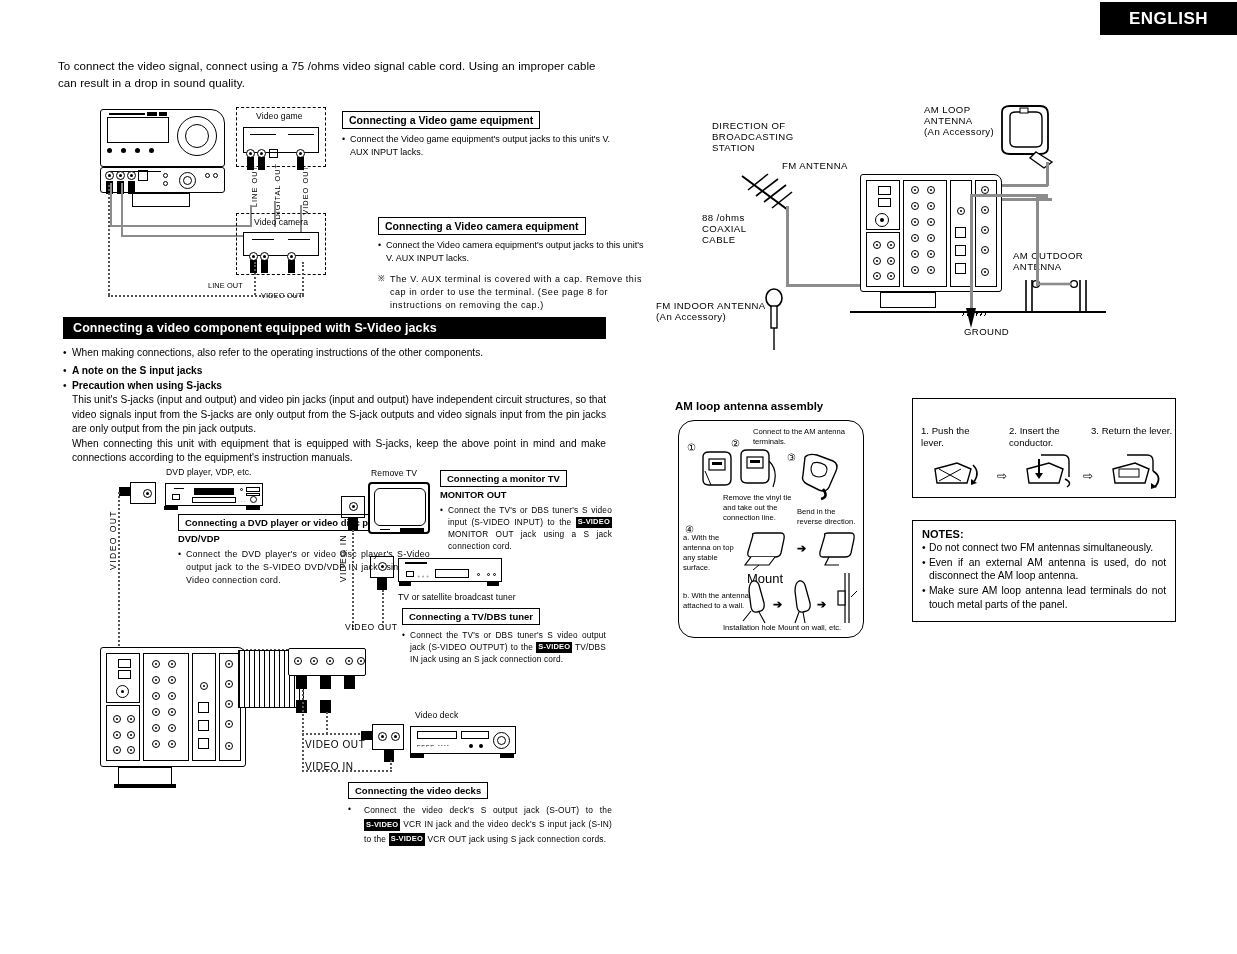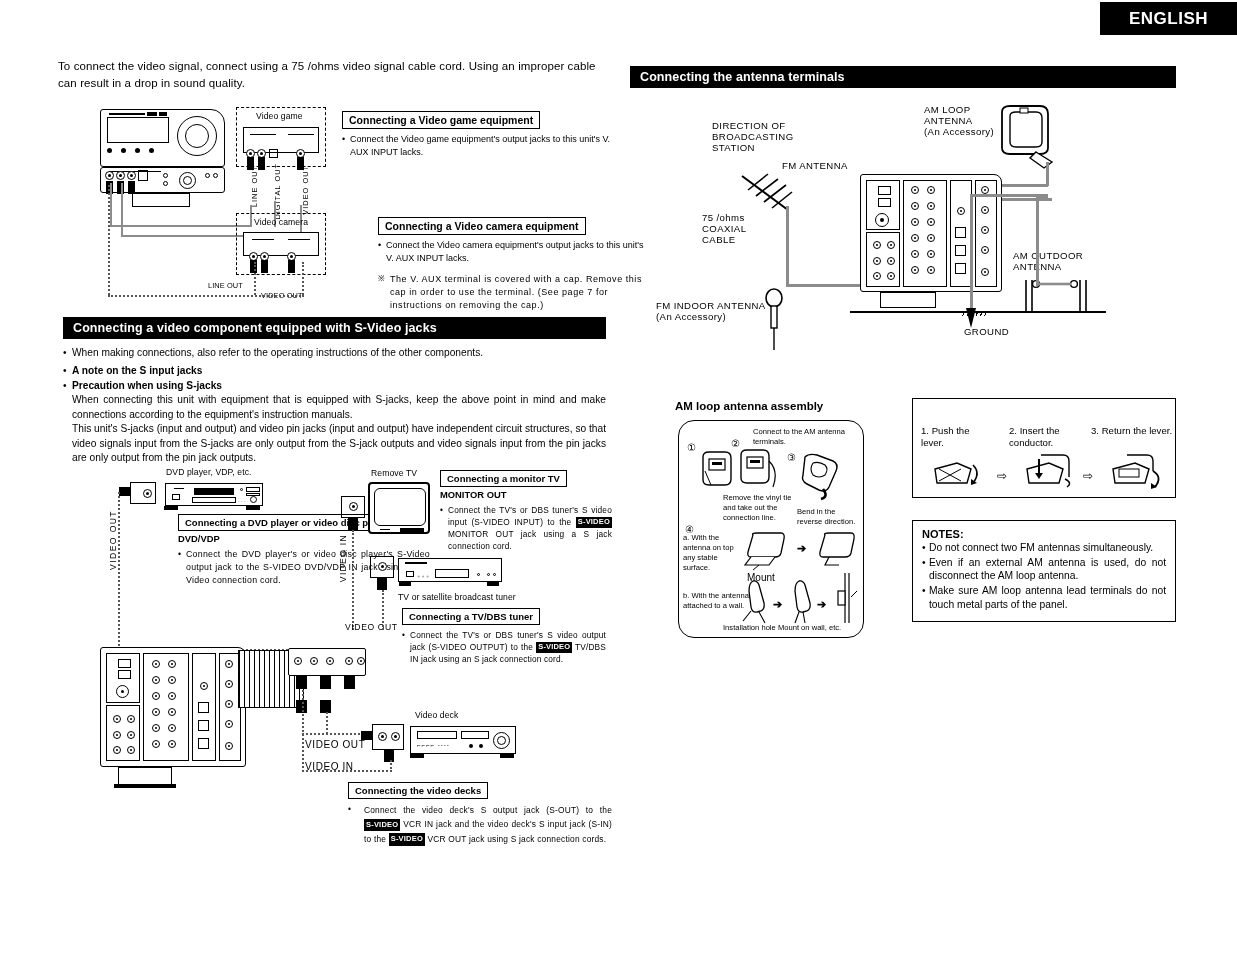--- a/index.html
+++ b/index.html
@@ -253,42 +253,42 @@
 
   <div class="abs" style="left:342px; top:216px; width:270px;margin-left:36px;">
     <div class="cap-box">Connecting a Video camera equipment</div>
     <div class="cap-note">
       <div class="row">
         <div class="dot">•</div>
         <div class="txt">Connect the Video camera equipment's output jacks to this unit's V. AUX INPUT lacks.</div>
       </div>
       <div class="row" style="margin-top:8px;">
         <div class="dot" style="width:12px;flex:0 0 12px;font-size:8px;">※</div>
-        <div class="txt" style="letter-spacing:.55px;">The V. AUX terminal is covered with a cap. Remove this cap in order to use the terminal.  (See page 7 for instructions on removing the cap.)</div>
+        <div class="txt" style="letter-spacing:.55px;">The V. AUX terminal is covered with a cap. Remove this cap in order to use the terminal.  (See page 8 for instructions on removing the cap.)</div>
       </div>
     </div>
   </div>
 
   <div class="abs" style="left:63px; top:317px; width:543px;">
     <div class="sec-bar">Connecting a video component equipped with S-Video jacks</div>
     <div class="bullets">
       <div class="b">
         <div class="dot">•</div>
         <div class="txt">When making connections, also refer to the operating instructions of the other components.</div>
       </div>
       <div class="b" style="margin-bottom:0;">
         <div class="dot">•</div>
         <div class="txt bold">A note on the S input jacks</div>
       </div>
       <div class="b" style="margin-bottom:0;">
         <div class="dot">•</div>
         <div class="txt bold">Precaution when using S-jacks</div>
       </div>
+      <div class="sub">This unit's S-jacks (input and output) and video pin jacks (input and output) have independent circuit structures, so that video signals input from the S-jacks are only output from the S-jack outputs and video signals input from the pin jacks are only output from the pin jack outputs.</div>
       <div class="sub">When connecting this unit with equipment that is equipped with S-jacks, keep the above point in mind and make connections according to the equipment's instruction manuals.</div>
-      <div class="sub">This unit's S-jacks (input and output) and video pin jacks (input and output) have independent circuit structures, so that video signals input from the S-jacks are only output from the S-jack outputs and video signals input from the pin jacks are only output from the pin jack outputs.</div>
     </div>
   </div>
 
   <div class="abs lbl" style="left:166px; top:467px;">DVD player, VDP, etc.</div>
   <div class="dev" style="left:165px; top:483px; width:98px; height:23px;">
     <div class="rule" style="left:8px; top:4px; width:10px; height:1px;"></div>
     <div class="abs" style="left:6px; top:10px; width:8px; height:6px; border:1px solid #000;"></div>
     <div class="abs" style="left:28px; top:4px; width:40px; height:7px; border:1px solid #000; background:#000;"></div>
     <div class="abs" style="left:26px; top:13px; width:44px; height:6px; border:1px solid #000;"></div>
     <div class="abs" style="left:74px; top:4px; width:3px; height:3px; border-radius:50%; border:1px solid #000;"></div>
@@ -479,31 +479,28 @@
           <span>Connect the video deck's S output jack (S-OUT) to the</span>
           <span class="inv">S-VIDEO</span>
           <span>VCR IN jack and the video deck's S input jack (S-IN) to the</span>
           <span class="inv">S-VIDEO</span>
           <span>VCR OUT jack using S jack connection cords.</span>
         </div>
       </div>
     </div>
   </div>
 
-  <div class="abs" style="left:630px; top:66px; width:546px;">
-    <div class="sec-bar">Connecting the antenna terminals</div>
-  </div>
 
   <div class="abs" style="left:630px; top:100px; width:548px; height:250px;">
 
     <div class="abs lbl-cap" style="left:82px; top:20px; white-space:pre-line;">DIRECTION OF
 BROADCASTING
 STATION</div>
     <div class="abs lbl-cap" style="left:152px; top:60px;">FM ANTENNA</div>
-    <div class="abs lbl-cap" style="left:72px; top:112px; white-space:pre-line;">75   /ohms
+    <div class="abs lbl-cap" style="left:72px; top:112px; white-space:pre-line;">88   /ohms
 COAXIAL
 CABLE</div>
     <div class="abs lbl-cap" style="left:26px; top:200px; white-space:pre-line;">FM INDOOR ANTENNA
 (An Accessory)</div>
     <div class="abs lbl-cap" style="left:294px; top:4px; white-space:pre-line;">AM LOOP
 ANTENNA
 (An Accessory)</div>
     <div class="abs lbl-cap" style="left:383px; top:150px; white-space:pre-line;">AM OUTDOOR
 ANTENNA</div>
     <div class="abs lbl-cap" style="left:334px; top:226px;">GROUND</div>
@@ -648,21 +645,21 @@
     <svg class="abs" style="left:64px; top:110px;" width="50" height="40">
       <path d="M10 4 Q8 2 14 2 L38 2 Q42 2 41 8 L38 22 Q37 26 32 26 L8 26 Q4 26 5 21 Z" fill="#fff" stroke="#000" stroke-width="1.3"></path>
       <path d="M8 26 L2 34 L26 34 L32 26" fill="#fff" stroke="#000" stroke-width="1.2"></path>
       <line x1="16" y1="34" x2="10" y2="39" stroke="#000" stroke-width="1"></line>
     </svg>
     <div class="abs arrow" style="left:118px; top:122px; font-weight:bold;">➔</div>
     <svg class="abs" style="left:136px; top:110px;" width="46" height="38">
       <path d="M10 4 Q8 2 14 2 L36 2 Q40 2 39 8 L36 22 Q35 26 30 26 L8 26 Q4 26 5 21 Z" fill="#fff" stroke="#000" stroke-width="1.3"></path>
       <path d="M14 26 L10 34 L24 34" fill="none" stroke="#000" stroke-width="1.2"></path>
     </svg>
-    <div class="abs lbl-s" style="left:68px; top:150px; font-size:10px;">Mount</div>
+    <div class="abs lbl-s" style="left:68px; top:150px; font-size:13px;">Mount</div>
 
     <div class="abs lbl-s" style="left:4px; top:170px; width:66px; font-size:7.6px;">b. With the antenna attached to a wall.</div>
 
     <svg class="abs" style="left:62px; top:158px;" width="30" height="46">
       <path d="M12 2 Q8 4 8 12 L10 28 Q11 34 16 33 L20 32 Q24 30 23 24 L18 6 Q16 1 12 2" fill="#fff" stroke="#000" stroke-width="1.3"></path>
       <path d="M10 32 L2 42 M18 33 L24 44" fill="none" stroke="#000" stroke-width="1.1"></path>
     </svg>
     <div class="abs arrow" style="left:94px; top:178px; font-weight:bold;">➔</div>
     <svg class="abs" style="left:108px; top:158px;" width="30" height="46">
       <path d="M12 2 Q8 4 8 12 L10 28 Q11 34 16 33 L20 32 Q24 30 23 24 L18 6 Q16 1 12 2" fill="#fff" stroke="#000" stroke-width="1.3"></path>

